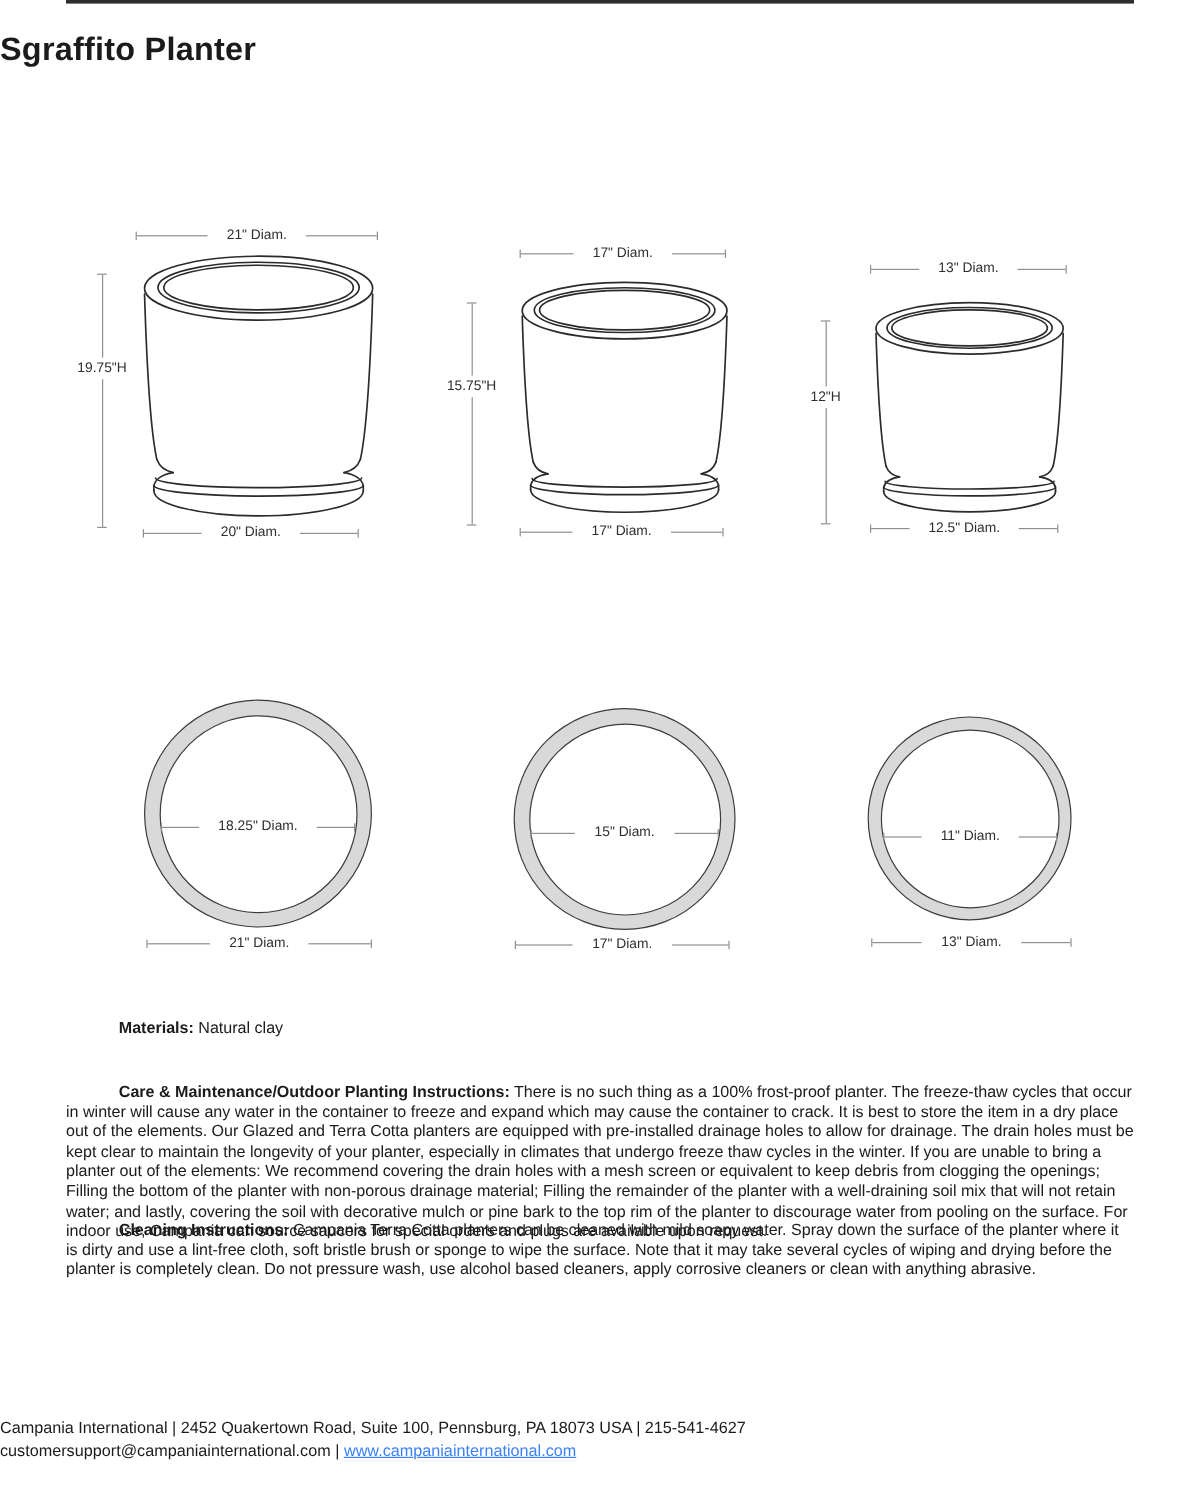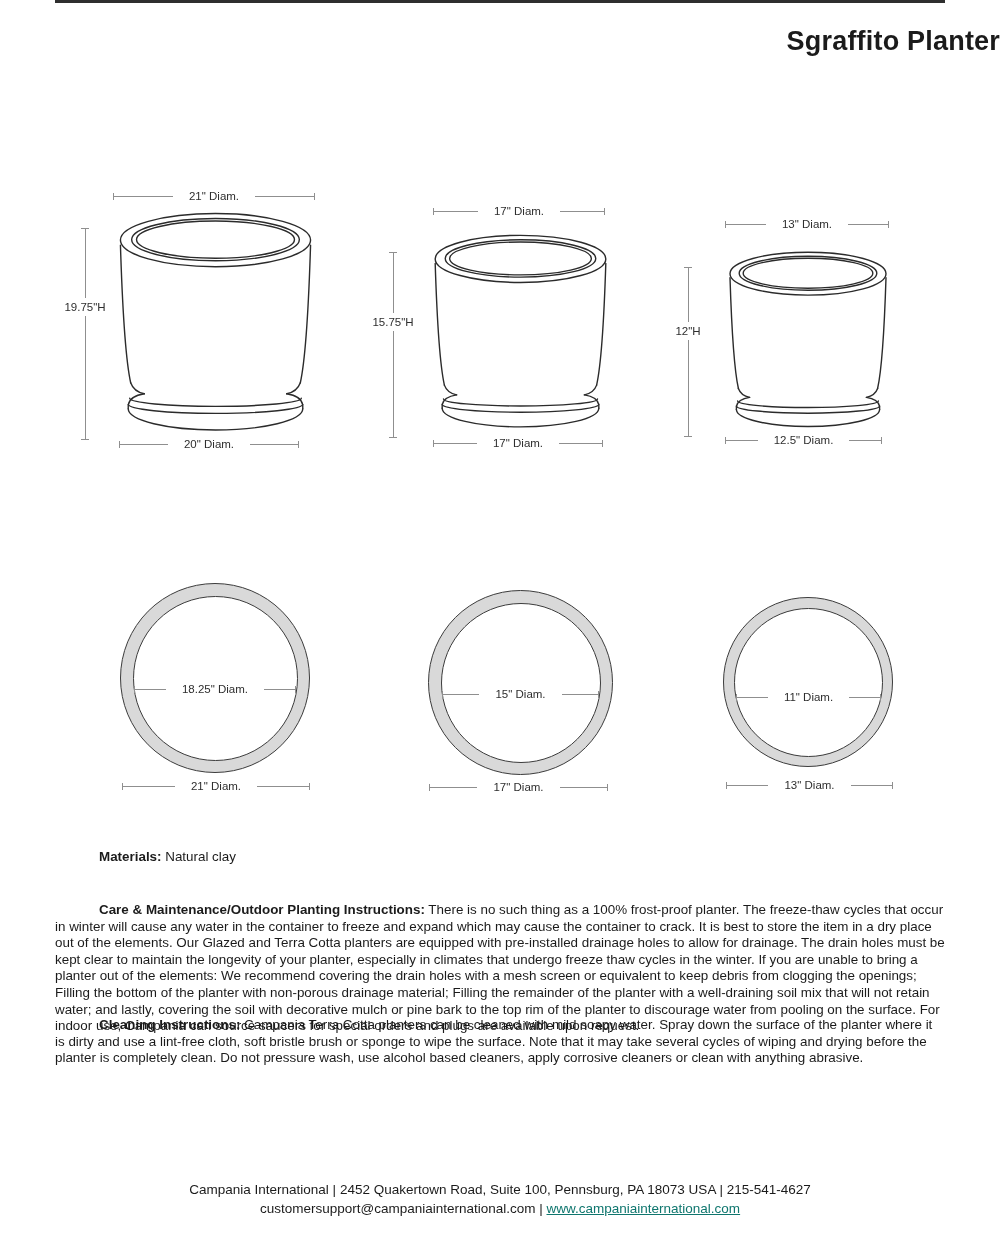--- a/index.html
+++ b/index.html
@@ -1,19 +1,19 @@
 <!DOCTYPE html>
 <html><head>
 <meta charset="utf-8">
 <style>
   html,body{margin:0;padding:0;background:#ffffff;}
   .page{position:relative;width:1000px;height:1250px;background:#fff;
         font-family:"Liberation Sans",sans-serif;color:#1e1e1e;overflow:hidden;}
 
-  .title{position:absolute;top:26px;left:0;width:100%;text-align:right;
+  .title{position:absolute;top:26px;left:0;width:100%;text-align:left;
          font-size:27px;font-weight:bold;color:#1b1b1b;letter-spacing:.2px;}
   .section-h{position:absolute;left:0;width:100%;text-align:center;
              font-size:15.5px;font-weight:bold;color:#1b1b1b;}
 
   
   .hdim{position:absolute;display:flex;align-items:center;height:14px;
         color:#2e2e2e;font-size:11.5px;}
   .hdim .tick{width:1px;height:7px;background:#8f8f8f;}
   .hdim .seg{flex:1;height:1px;background:#8f8f8f;}
   .hdim .lbl{margin:0 16px;white-space:nowrap;}
@@ -34,23 +34,23 @@
   .ring{position:absolute;border-radius:50%;background:#d9d9d9;
         border:1.4px solid #3c3c3c;box-sizing:border-box;}
   .ring .hole{position:absolute;border-radius:50%;background:#fff;
         border:1.4px solid #3c3c3c;}
 
   .textblock{position:absolute;left:55px;width:890px;font-size:13.4px;
         line-height:16.6px;color:#1b1b1b;}
   .textblock b{font-weight:bold;padding-left:44px;}
 
   .footer-rule{position:absolute;left:55px;width:890px;height:3px;background:#2e2e2e;}
-  .footer-line{position:absolute;left:0;width:100%;text-align:center;
+  .footer-line{position:absolute;left:0;width:100%;text-align:left;
         font-size:13.5px;color:#1b1b1b;}
-  .weblink{color:#0f766e;text-decoration:underline;cursor:pointer;}
+  .weblink{color:#3b82f6;text-decoration:underline;cursor:pointer;}
 </style>
 </head>
 <body>
 
 <div class="page">
 
   <div class="title">Sgraffito Planter</div>
 
   <div class="hdim" style="left:113px;top:189px;width:202px">
     <span class="tick"></span>

